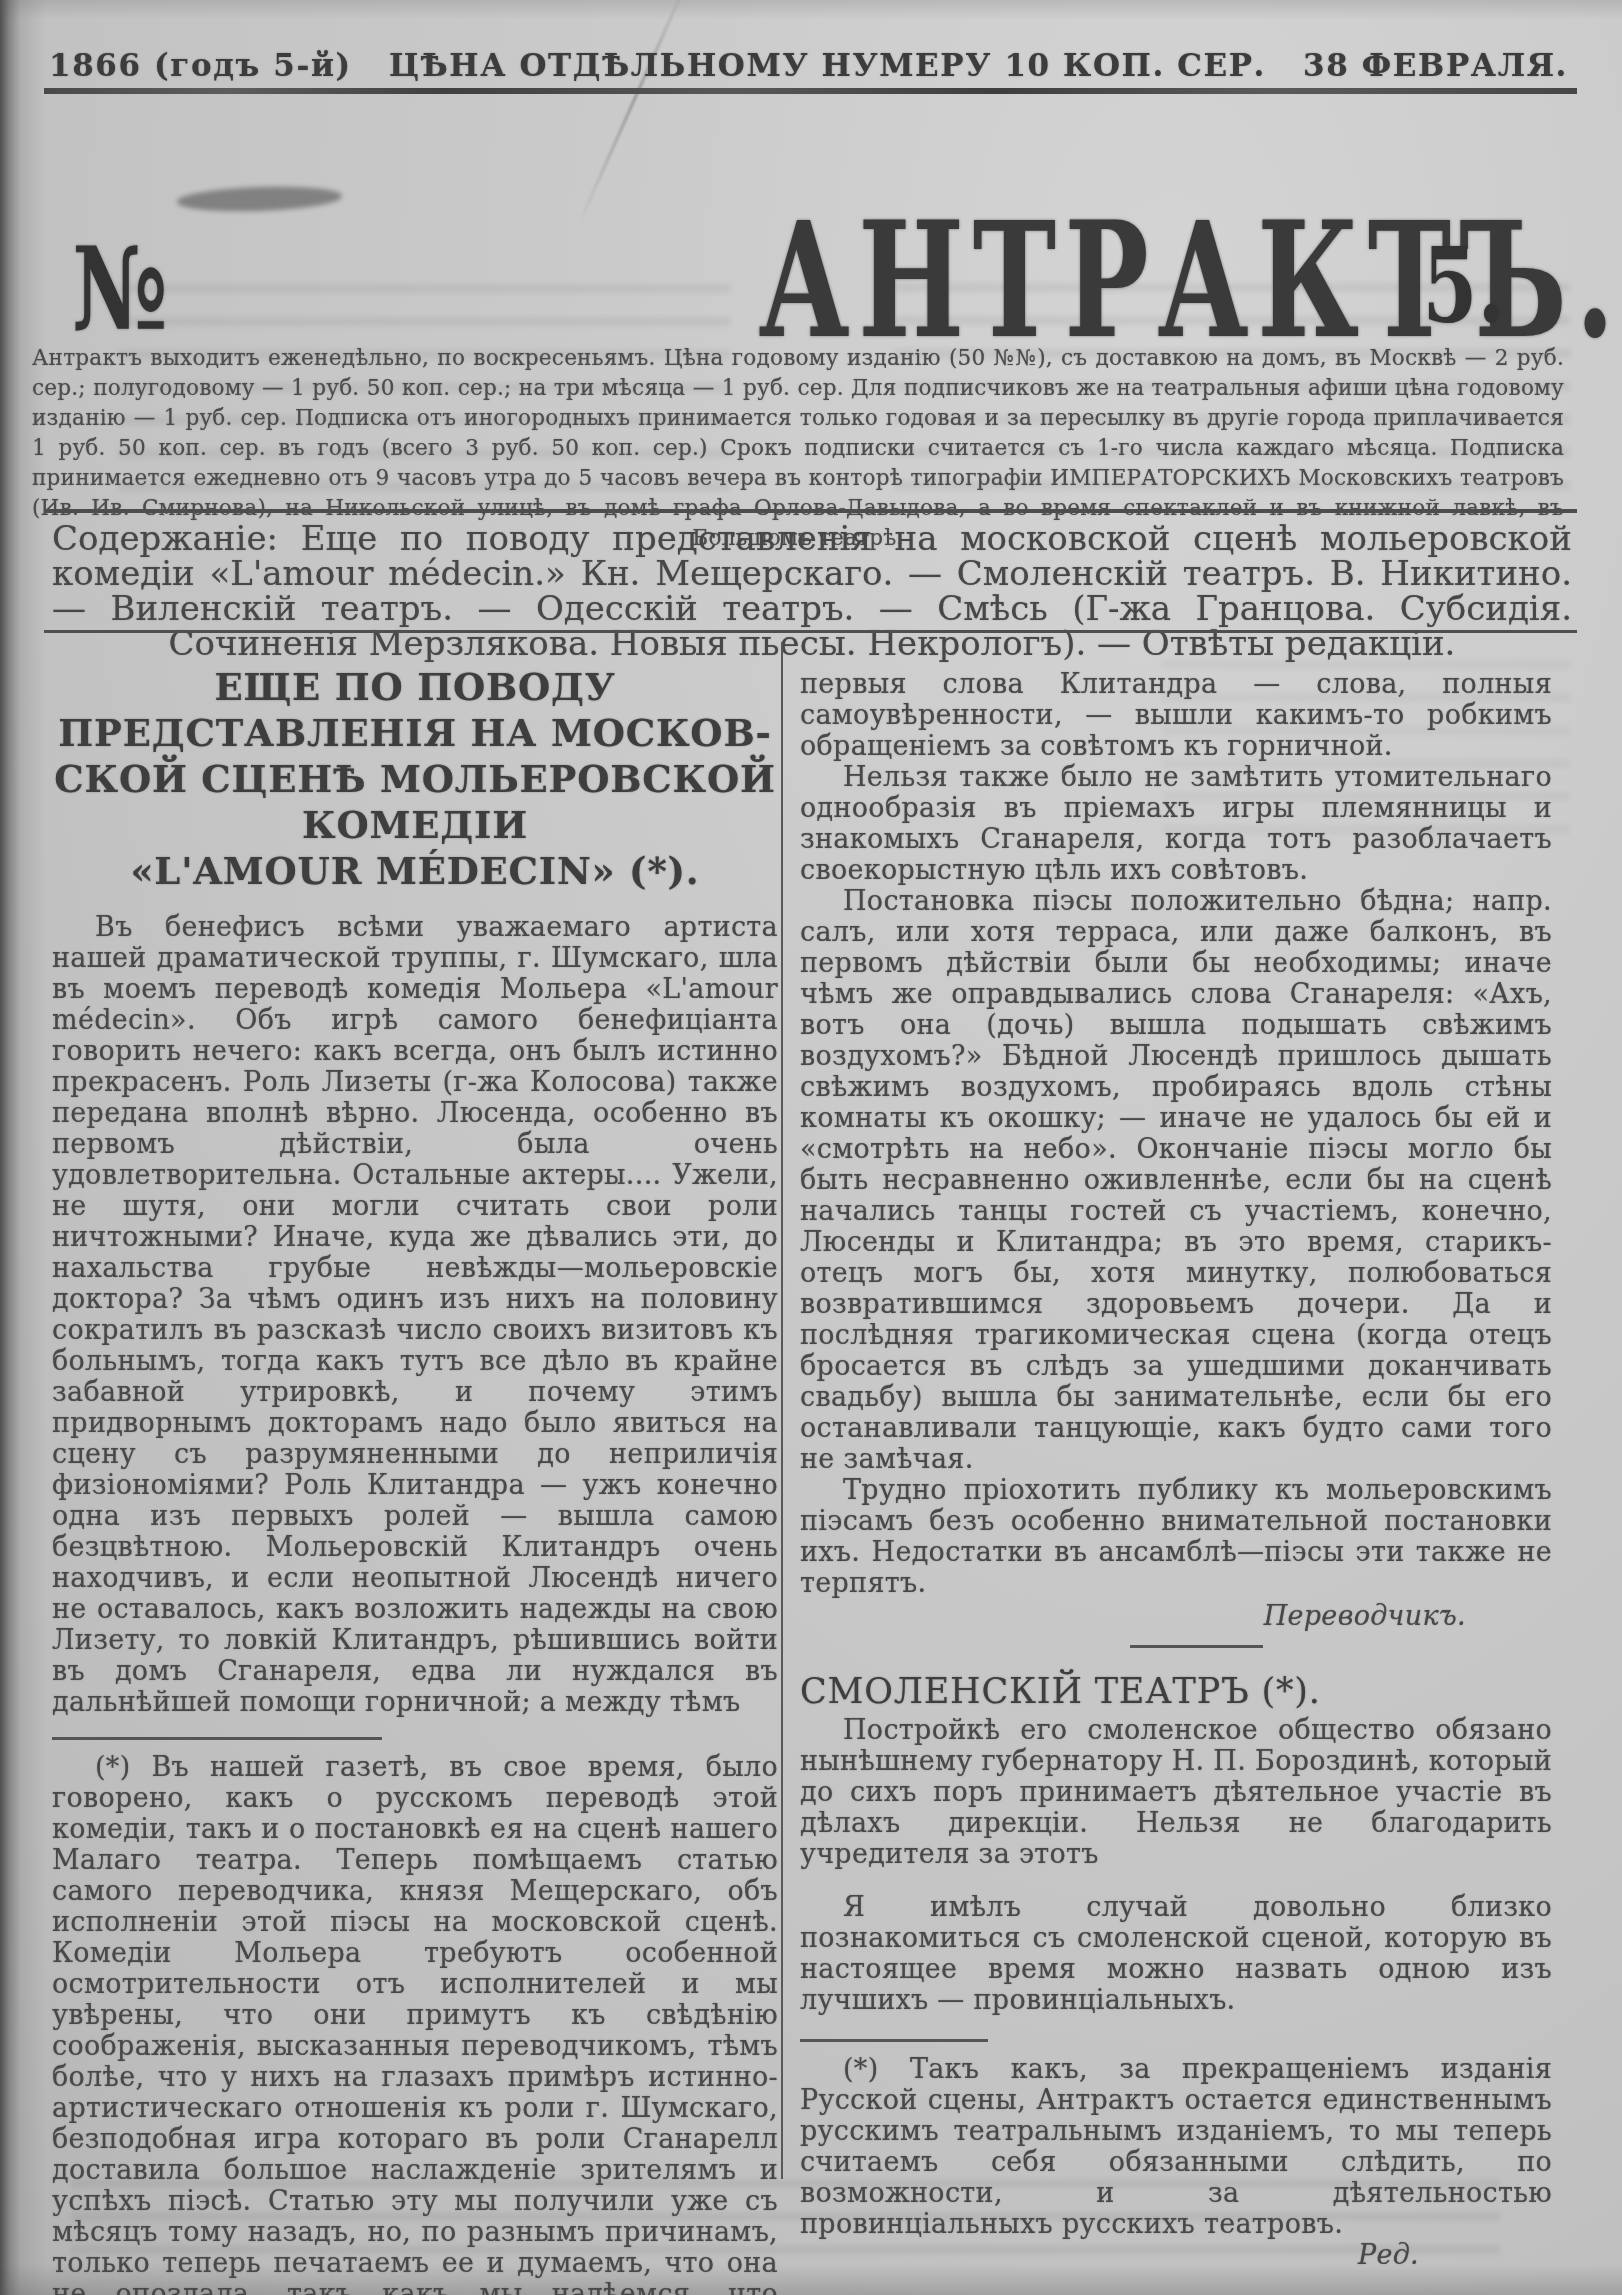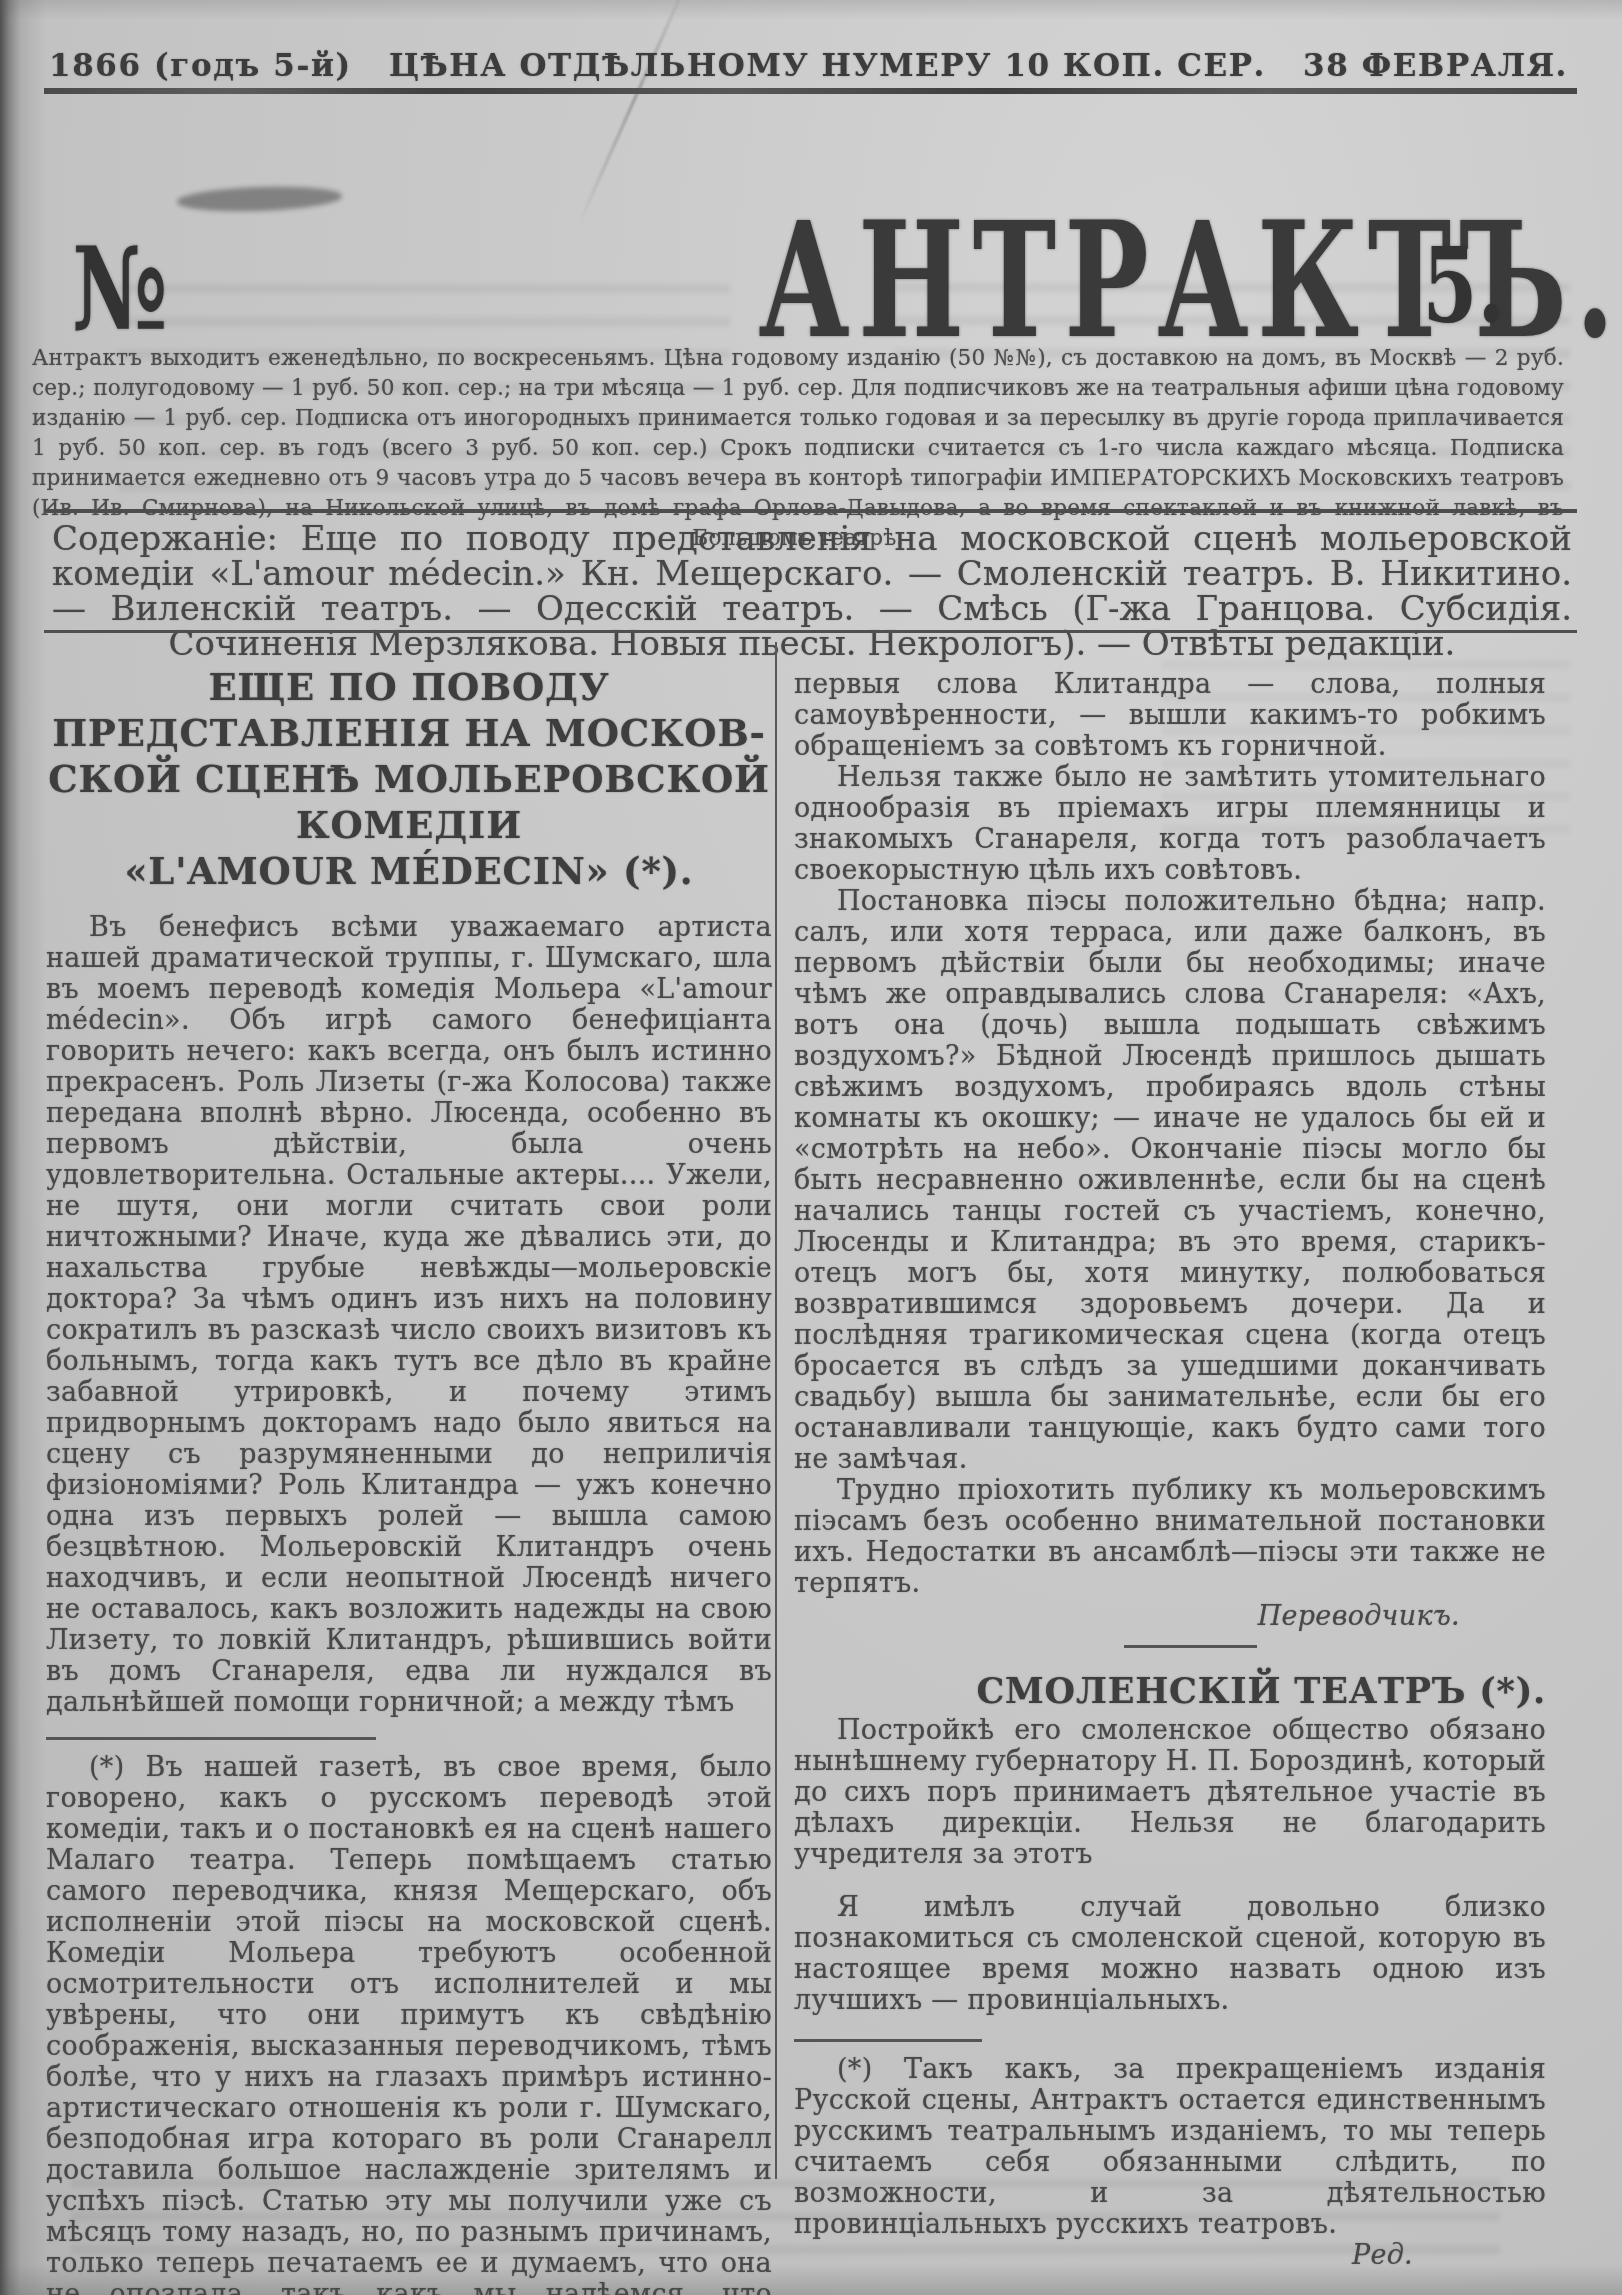--- a/index.html
+++ b/index.html
@@ -57,36 +57,36 @@
     font-size:21.6px;line-height:30px;text-align:justify;text-align-last:center;
     color:#4c4c4c;text-shadow:0 0 1.2px rgba(70,70,70,.6);letter-spacing:0.2px;}
 
   .rule-c1{position:absolute;top:509px;left:44px;right:46px;height:3.9px;background:#4d4d4d;}
   .rule-c2{position:absolute;top:630px;left:44px;right:46px;height:3.1px;background:#4f4f4f;}
   .contents{position:absolute;top:521px;left:52px;width:1520px;
     font-size:34px;line-height:35px;text-align:justify;text-align-last:center;
     color:#474747;text-shadow:0 0 1.2px rgba(70,70,70,.55);}
 
   
-  .columns{position:absolute;left:46px;top:640px;width:1532px;height:1617px;}
+  .columns{position:absolute;left:52px;top:640px;width:1532px;height:1617px;}
   .divider-v{position:absolute;left:729px;top:1.6px;width:2.4px;height:1537px;background:#585858;}
   .col{position:absolute;top:0;font-size:27px;line-height:31px;text-align:justify;
     color:#484848;text-shadow:0 0 1.3px rgba(70,70,70,.6);letter-spacing:0.3px;}
   .col-left{left:0;width:726px;}
   .col-right{left:748px;width:752px;}
   .headline{margin-top:23.6px;text-align:center;font-weight:bold;font-size:37px;line-height:46px;
     letter-spacing:0.8px;color:#3e3e3e;text-shadow:0 0 1.6px rgba(55,55,55,.55);}
   .para{margin:0;text-indent:43px;}
   .para.first{margin-top:17.3px;}
   .para.cont{text-indent:0;margin-top:28px;}
   .fn-sep{width:330px;height:3.1px;background:#555;margin:20.4px 0 11px 0;}
   .footnote{margin:0;text-indent:43px;}
   .sig-right{text-align:right;padding-right:86px;font-style:italic;margin-top:1.6px;}
   .sep-center{width:133px;height:3.1px;background:#555;margin:14px 0 0 330px;}
-  .section-title{margin-top:20.4px;text-align:right;font-weight:bold;font-size:35px;line-height:46px;
+  .section-title{margin-top:20.4px;text-align:left;font-weight:normal;font-size:35px;line-height:46px;
     letter-spacing:0.8px;color:#3e3e3e;text-shadow:0 0 1.6px rgba(55,55,55,.55);}
   .section-para{margin:0;text-indent:43px;}
   .section-para.first{margin-top:22px;}
   .fn-sep-r{width:188px;height:3.1px;background:#555;margin:23.6px 0 11px 0;}
   .sig-red{text-align:right;padding-right:133px;font-style:italic;}
 </style>
 </head>
 <body>
 
 <div class="page">

